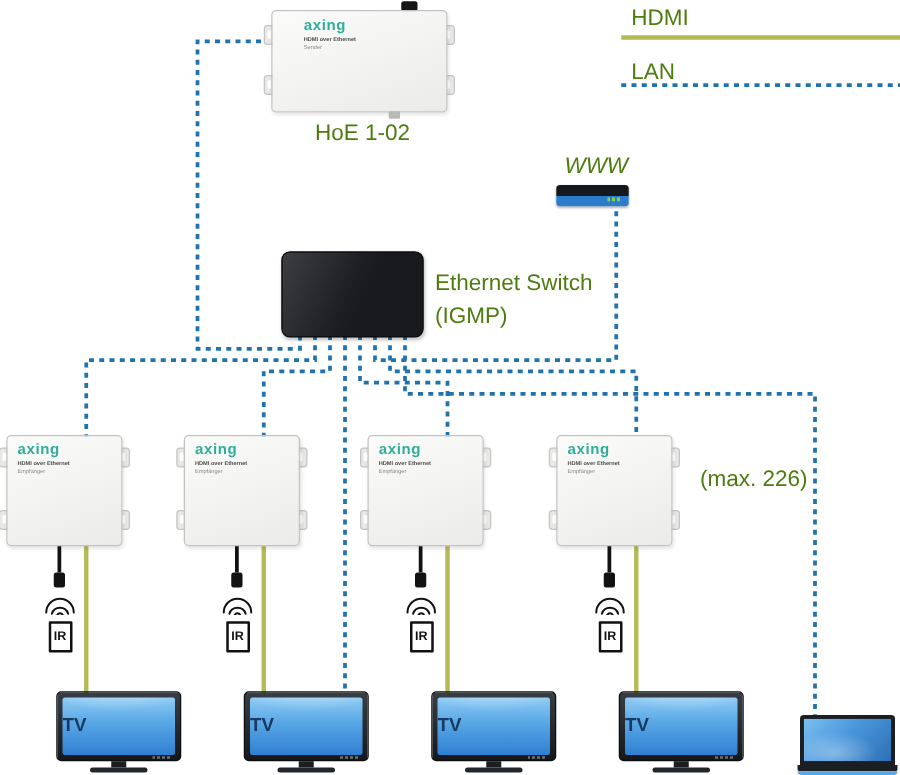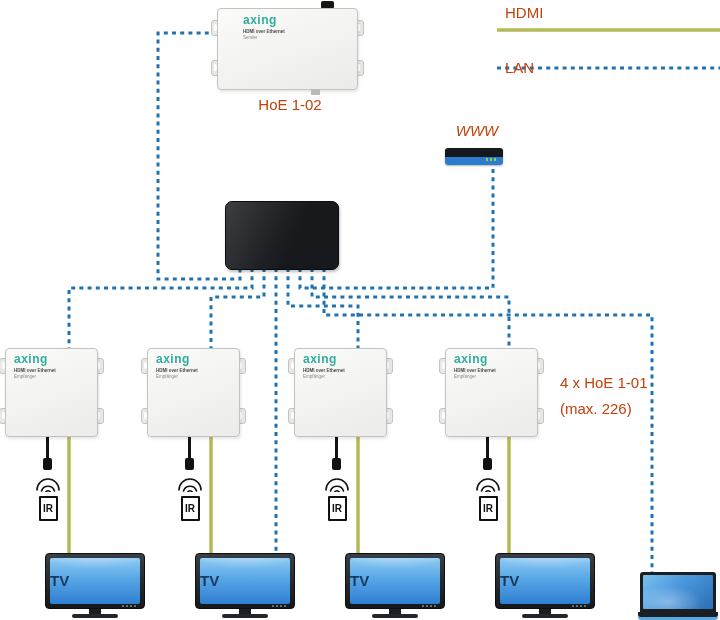--- a/index.html
+++ b/index.html
@@ -1,21 +1,21 @@
 <!DOCTYPE html>
 <html style="--lan: #2173ae; --hdmi: #b4ba56; --brand: #2fae9b;"><head>
 <meta charset="utf-8">
 <style>
   html,body{margin:0;padding:0;background:#fff;}
   #canvas{position:relative;width:720px;height:620px;background:#ffffff;
           font-family:"Liberation Sans",sans-serif;overflow:hidden;}
   #wires{position:absolute;left:0;top:0;z-index:1;}
   .lan{stroke:var(--lan);stroke-width:3;fill:none;stroke-dasharray:4 4.2;}
   .hdmi{stroke:var(--hdmi);stroke-width:3.5;fill:none;}
-  .lbl{position:absolute;z-index:3;color:#c2410c;font-size:15px;}
+  .lbl{position:absolute;z-index:3;color:#4d7c0f;font-size:18px;}
 
   
   .devbox{position:absolute;z-index:2;}
   .devbody{position:absolute;inset:0;background:linear-gradient(160deg,#fbfbfa,#ebebe9);
            border:1px solid #c2c2c0;border-radius:4px;box-shadow:1px 2px 3px rgba(0,0,0,.10);}
   .tab{position:absolute;width:8px;height:14px;background:#e8e8e6;border:1px solid #c4c4c2;border-radius:3px;}
   .tab::after{content:"";position:absolute;left:2px;top:3px;width:3px;height:7px;background:#fff;border-radius:2px;}
   .brand{position:absolute;font-size:12px;font-weight:bold;letter-spacing:.5px;color:var(--brand);}
   .tiny1{position:absolute;font-size:4.5px;font-weight:bold;color:#4a4a4a;white-space:nowrap;}
   .tiny2{position:absolute;font-size:4.5px;color:#8a8a8a;white-space:nowrap;}
@@ -86,41 +86,43 @@
     <polyline class="lan" points="312,268 312,297 509,297 509,350"></polyline>
     <polyline class="lan" points="324,268 324,315 652,315 652,573"></polyline>
 
     <polyline class="hdmi" points="69,435 69,556"></polyline>
     <polyline class="hdmi" points="211,435 211,556"></polyline>
     <polyline class="hdmi" points="358,435 358,556"></polyline>
     <polyline class="hdmi" points="509,435 509,556"></polyline>
   </svg>
 
   <div class="lbl" style="left:505px;top:4px;">HDMI</div>
-  <div class="lbl" style="left:505px;top:59px;">LAN</div>
+  <div class="lbl" style="left:505px;top:47px;">LAN</div>
 
   <div class="devbox" style="left:217px;top:8px;width:141px;height:82px;">
     <div class="tab" style="left:-6px;top:12px;"></div>
     <div class="tab" style="left:-6px;top:52px;"></div>
     <div class="tab" style="right:-6px;top:12px;"></div>
     <div class="tab" style="right:-6px;top:52px;"></div>
     <div class="conn-top"></div>
     <div class="devbody"></div>
     <div class="conn-bot"></div>
     <div class="brand" style="left:26px;top:5px;">axing</div>
     <div class="tiny1" style="left:26px;top:21px;">HDMI over Ethernet</div>
     <div class="tiny2" style="left:26px;top:27px;">Sender</div>
   </div>
   <div class="lbl" style="left:230px;top:96px;width:120px;text-align:center;">HoE 1-02</div>
 
   <div class="lbl" style="left:447px;top:122px;width:60px;text-align:center;font-style:italic;">WWW</div>
   <div class="router"></div>
 
   <div class="switch"></div>
   <div class="lbl" style="left:348px;top:213px;line-height:26px;">
+    <div>Ethernet Switch</div>
+    <div>(IGMP)</div>
   </div>
 
   <div class="devbox rx" style="left: 5px; top: 348px; width: 93px; height: 89px;">
   <div class="tab" style="left:-6px;top:10px;"></div>
   <div class="tab" style="left:-6px;top:60px;"></div>
   <div class="tab" style="right:-6px;top:10px;"></div>
   <div class="tab" style="right:-6px;top:60px;"></div>
   <div class="devbody"></div>
   <div class="brand" style="left:9px;top:4px;">axing</div>
   <div class="tiny1" style="left:9px;top:20px;">HDMI over Ethernet</div>
@@ -150,21 +152,20 @@
   <div class="tab" style="left:-6px;top:10px;"></div>
   <div class="tab" style="left:-6px;top:60px;"></div>
   <div class="tab" style="right:-6px;top:10px;"></div>
   <div class="tab" style="right:-6px;top:60px;"></div>
   <div class="devbody"></div>
   <div class="brand" style="left:9px;top:4px;">axing</div>
   <div class="tiny1" style="left:9px;top:20px;">HDMI over Ethernet</div>
   <div class="tiny2" style="left:9px;top:26px;">Empfänger</div>
 </div>
   <div class="lbl" style="left:560px;top:370px;line-height:26px;">
-    <div>4 x HoE 1-01</div>
     <div>(max. 226)</div>
   </div>
 
   <div class="cable" style="left:46px"></div>
   <div class="cable" style="left:188px"></div>
   <div class="cable" style="left:335px"></div>
   <div class="cable" style="left:486px"></div>
   <div class="plug" style="left:43px"></div>
   <div class="plug" style="left:185px"></div>
   <div class="plug" style="left:332px"></div>

